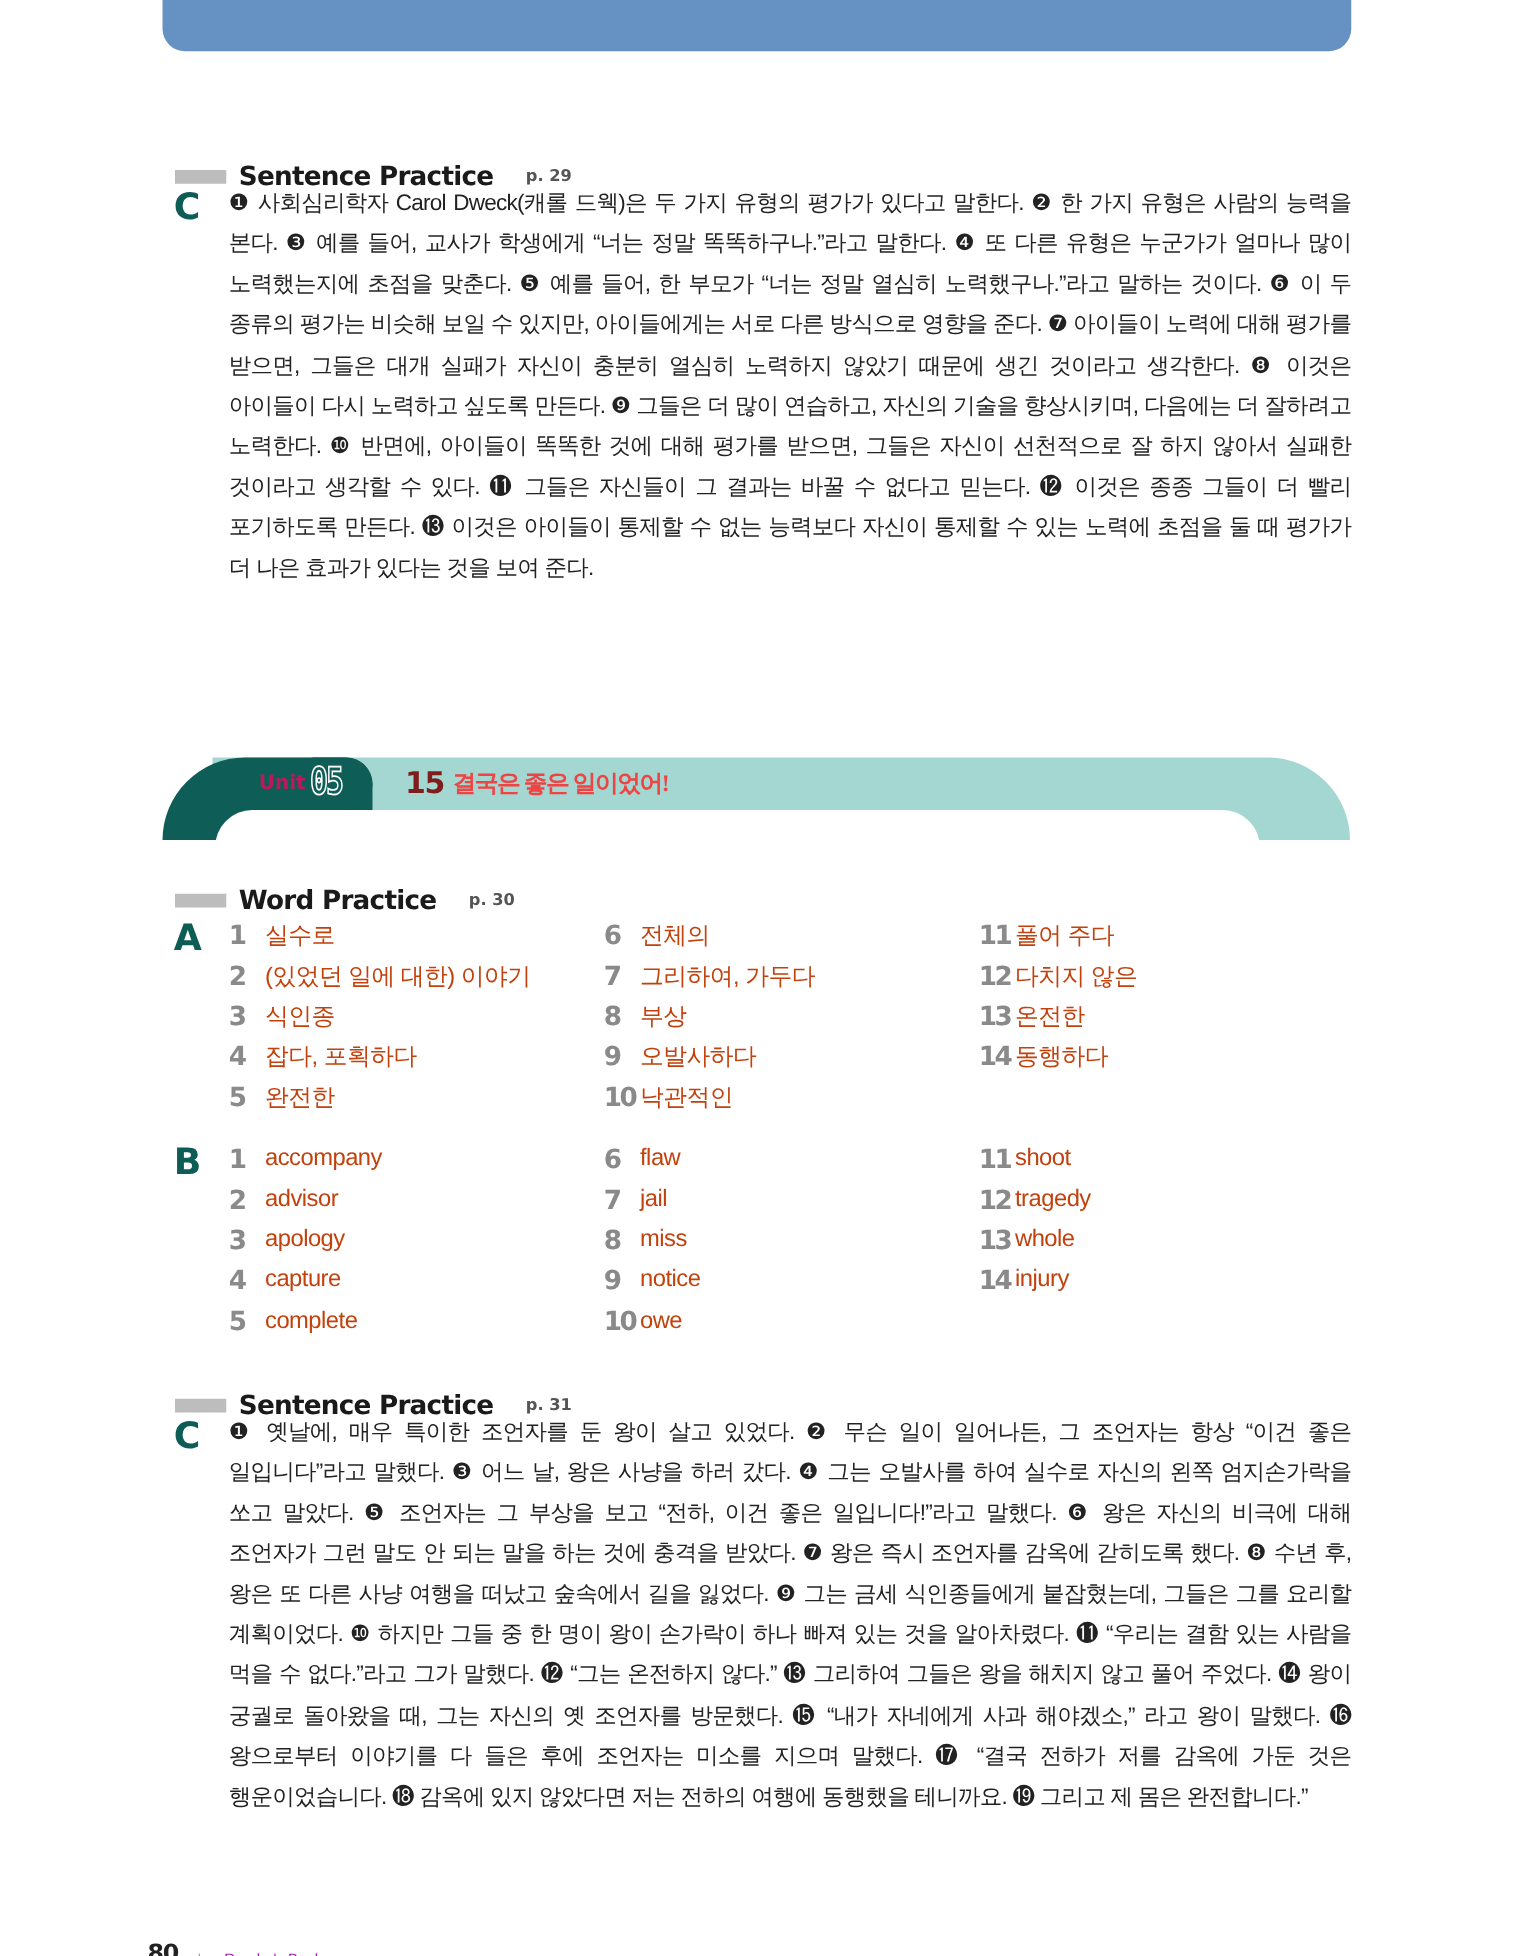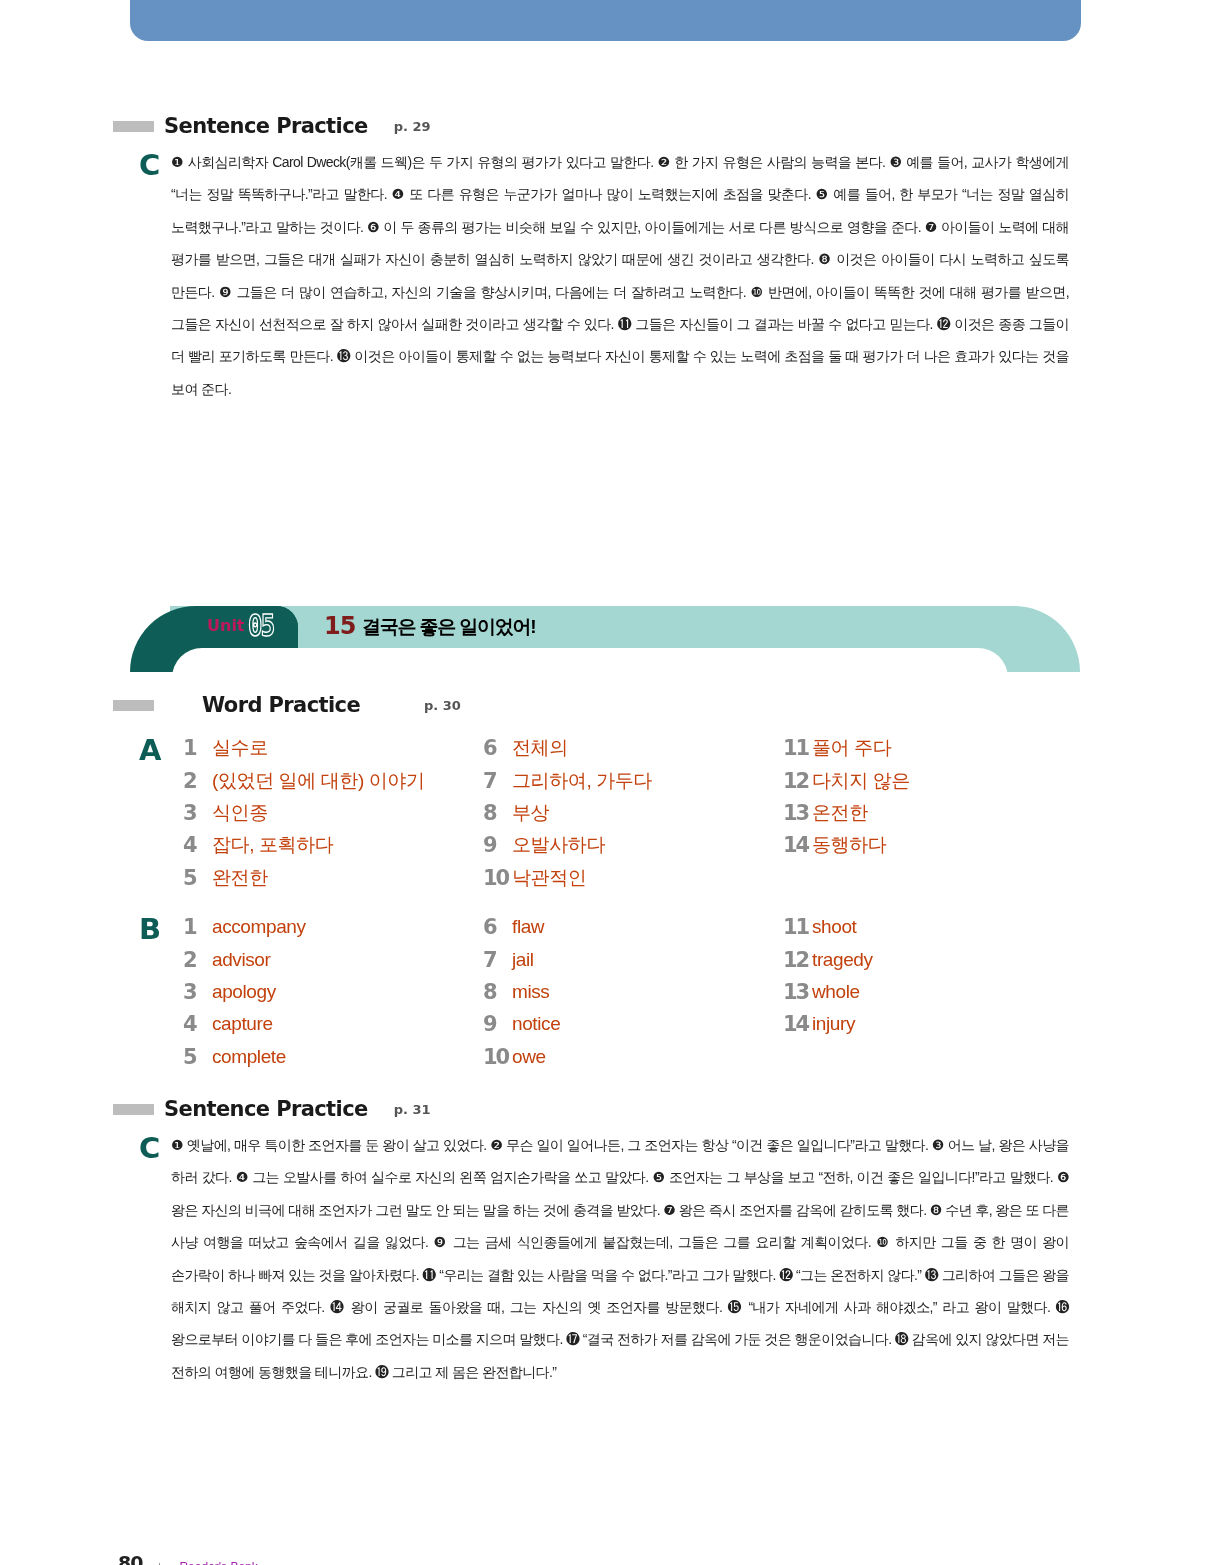--- a/index.html
+++ b/index.html
@@ -1,37 +1,37 @@
 <!DOCTYPE html>
 <html><head>
 <meta charset="utf-8">
 <style>
   html, body { margin:0; padding:0; background:#ffffff; }
   body { width:1211px; height:1565px; position:relative; overflow:hidden;
          font-family:"Liberation Sans", "DejaVu Sans", sans-serif; color:#222; }
   .top-banner { position:absolute; left:130px; top:0; width:951px; height:41px;
          background:#6592c2; border-radius:0 0 18px 18px; }
-  .sec-head { position:absolute; left:113px; display:flex; align-items:center; }
+  .sec-head { position:absolute; left:140px; display:flex; align-items:center;margin-top:15px; }
   .sec-bar { width:41px; height:11px; background:#bdbdbd; margin-right:10px; }
   .sec-title { font-family:"DejaVu Sans", sans-serif; font-weight:bold; font-size:21px; color:#1a1a1a; letter-spacing:-0.6px; }
   .sec-page { font-family:"DejaVu Sans", sans-serif; font-weight:bold; font-size:13px; color:#555; margin-left:26px; }
   .letter { position:absolute; left:139px; font-family:"DejaVu Sans", sans-serif; font-weight:bold; font-size:29px; color:#0d5c55; }
-  .para { position:absolute; left:171px; width:898px; font-size:14px; line-height:32.4px;
+  .para { position:absolute; left:183px; width:898px; font-size:18px; line-height:32.4px;
           letter-spacing:-0.6px; color:#222; text-align:justify; word-break:keep-all; }
   .unit-banner { position:absolute; left:130px; top:606px; width:950px; height:66px; }
   .unit-teal { position:absolute; left:40px; top:0; width:910px; height:66px; background:#a4d7d1; border-radius:0 80px 0 0; }
   .unit-teal-inner { position:absolute; left:60px; top:42px; width:818px; height:30px; background:#fff; border-radius:0 46px 0 0; }
   .unit-dark { position:absolute; left:0; top:0; width:168px; height:66px; background:#0e5e57; border-radius:80px 26px 0 0; }
   .unit-dark-inner { position:absolute; left:42px; top:42px; width:140px; height:30px; background:#fff; border-radius:40px 0 0 0; }
   .unit-pill-end { position:absolute; left:120px; top:0; width:48px; height:42px; background:#0e5e57; border-radius:0 22px 22px 0; }
   .unit-label { position:absolute; left:77px; top:10px; color:#be185d; font-family:"DejaVu Sans", sans-serif; font-weight:bold; font-size:16px; }
   .unit-num { position:absolute; left:118px; top:2px; color:#0e5e57; font-family:"DejaVu Sans Mono", monospace; font-weight:bold; font-size:30px;
               -webkit-text-stroke:1.4px #fff; letter-spacing:-2px; transform:scaleX(0.8); transform-origin:left; }
   .lesson-num { position:absolute; left:194px; top:6px; color:#7f1d1d; font-family:"DejaVu Sans", sans-serif; font-weight:bold; font-size:24px; letter-spacing:-1px; }
-  .lesson-title { position:absolute; left:232px; top:8px; color:#000000; font-family:Liberation Sans, sans-serif; font-weight:bold; font-size:19px; letter-spacing:-1.2px; }
+  .lesson-title { position:absolute; left:232px; top:8px; color:#ef4444; font-family:Liberation Serif, serif; font-weight:bold; font-size:19px; letter-spacing:-1.2px; }
   .word-grid { position:absolute; left:183px; }
   .wcol { position:absolute; top:0; }
   .witem { height:32.4px; display:flex; align-items:center; white-space:nowrap; }
   .wnum { font-family:"DejaVu Sans", sans-serif; font-weight:bold; font-size:21px; color:#8a8a8a; width:29px; letter-spacing:-2px; }
   .wtext { font-size:19px; color:#c2410c; letter-spacing:-0.4px; }
   .footer { position:absolute; left:118px; top:1552px; display:flex; align-items:flex-end; }
   .footer-page { font-family:"DejaVu Sans", sans-serif; font-weight:bold; font-size:19px; color:#222; letter-spacing:-1px; }
   .footer-sep { width:1px; height:11px; background:#999; margin:0 19px 0 17px; }
   .footer-book { font-size:12px; color:#a21caf; }
 </style>
@@ -53,21 +53,21 @@
   <div class="unit-teal-inner"></div>
   <div class="unit-dark"></div>
   <div class="unit-pill-end"></div>
   <div class="unit-dark-inner"></div>
   <span class="unit-label">Unit</span>
   <span class="unit-num">05</span>
   <span class="lesson-num">15</span>
   <span class="lesson-title">결국은 좋은 일이었어!</span>
 </div>
 
-<div class="sec-head" style="top:693px;gap:38px;">
+<div class="sec-head" style="top:693px;">
   <div class="sec-bar"></div>
   <span class="sec-title">Word Practice</span>
   <span class="sec-page">p. 30</span>
 </div>
 
 <div class="letter" style="top:733px;">A</div>
 <div class="word-grid" style="top:732px;">
   <div class="wcol" style="left:0;">
     <div class="witem">
         <span class="wnum">1</span>

